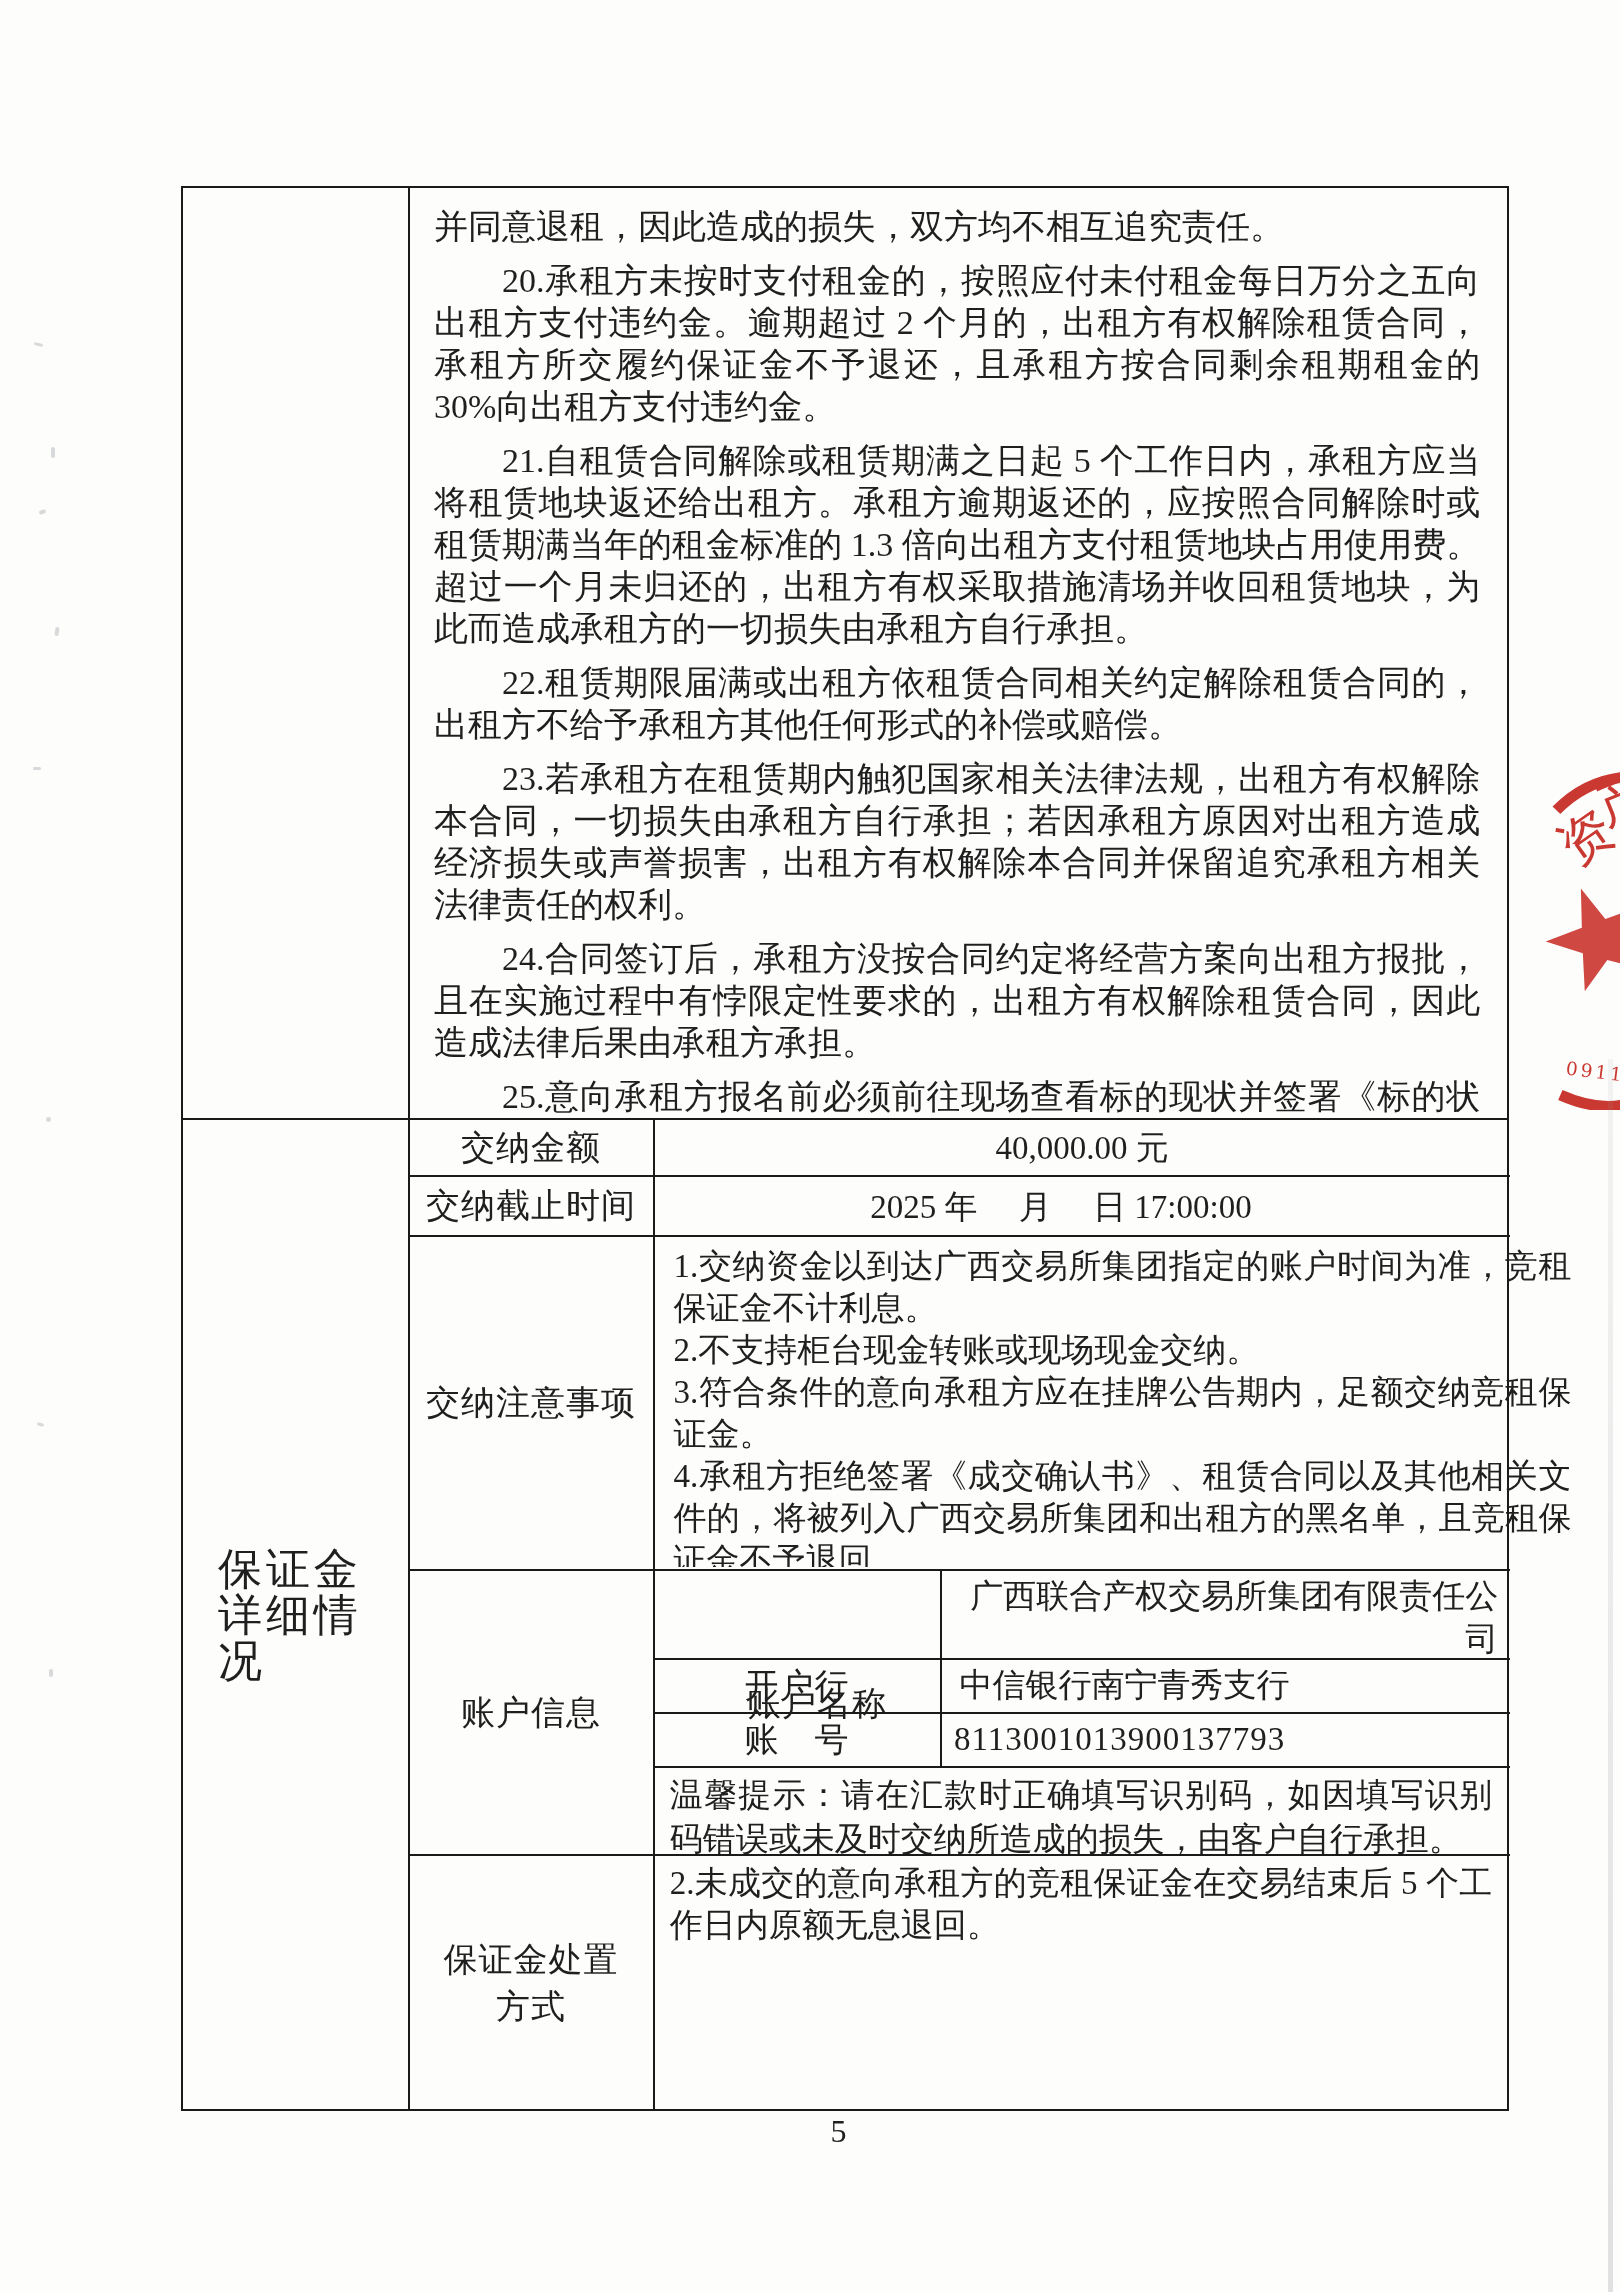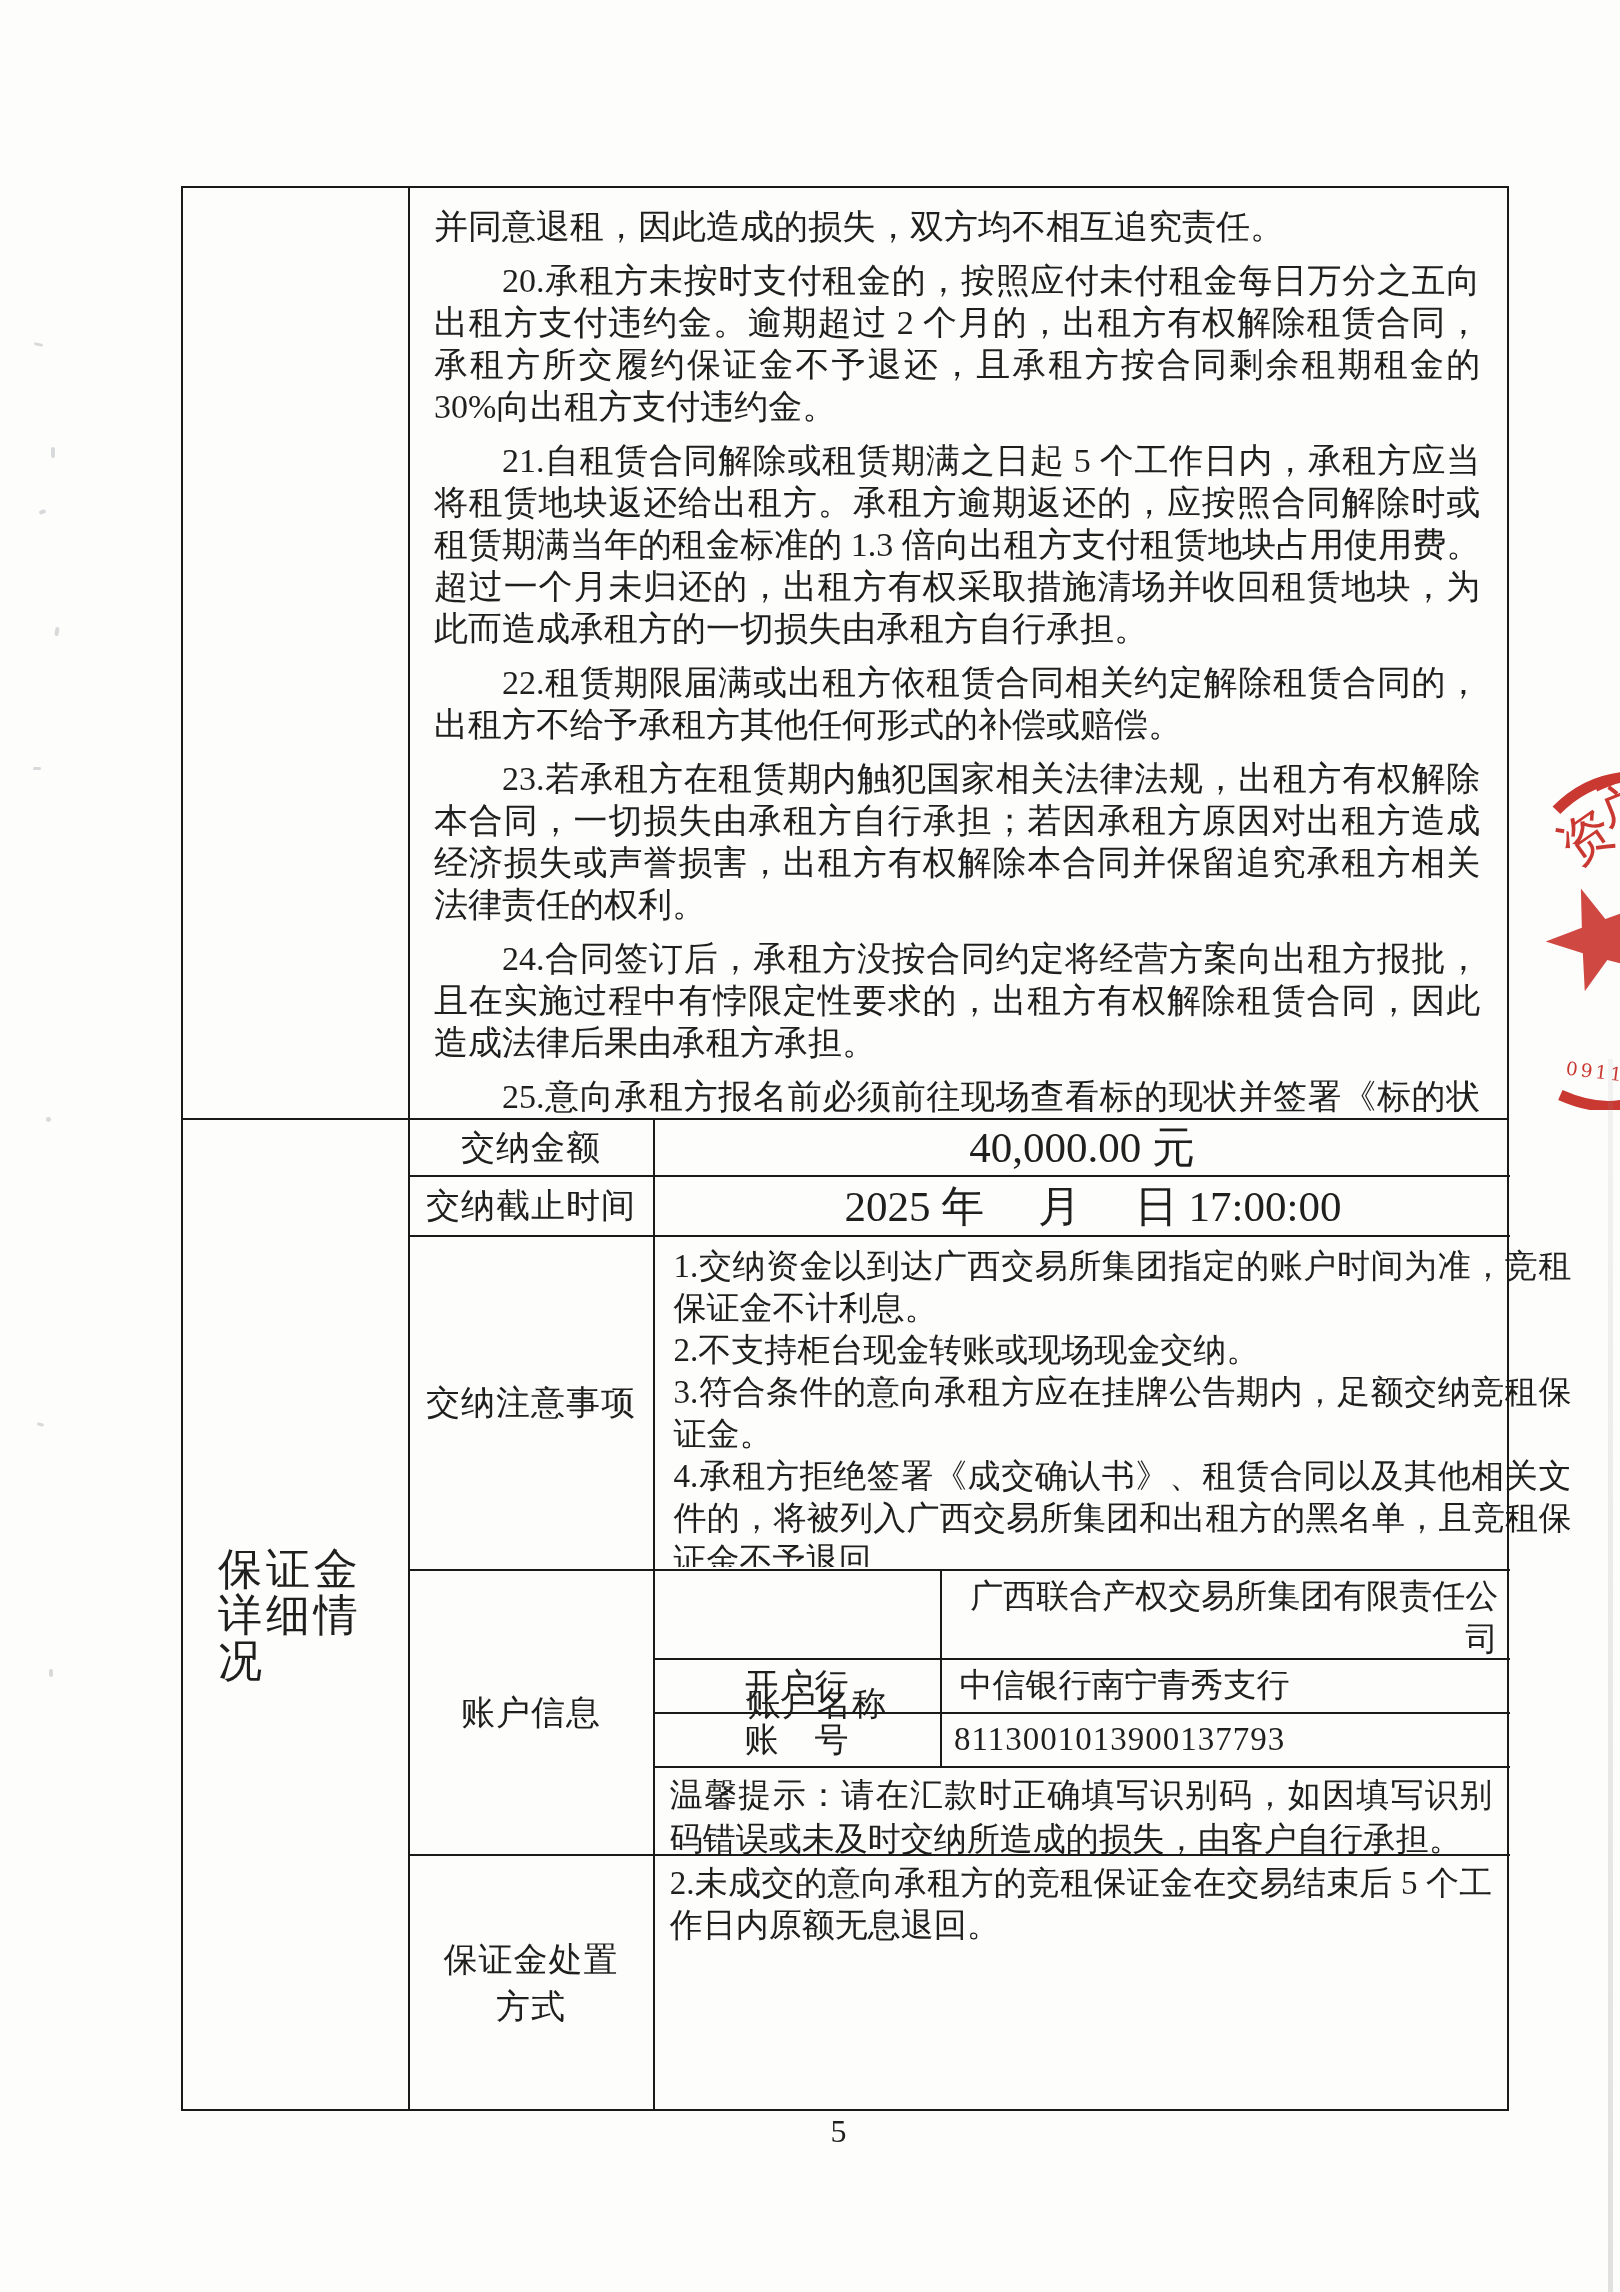--- a/index.html
+++ b/index.html
@@ -11,21 +11,21 @@
     overflow:hidden;
   }
   .line{position:absolute;background:#1a1a1a;}
   .outer-border{
     position:absolute;left:181px;top:186px;width:1328px;height:1925px;
     border:2.9px solid #1a1a1a;box-sizing:border-box;
   }
   .cell{position:absolute;box-sizing:border-box;overflow:hidden;}
   .flex-center{display:flex;align-items:center;justify-content:center;}
   .label-text{font-size:34px;letter-spacing:1px;white-space:nowrap;}
-  .value-text{font-size:43px;}
+  .value-text{font-size:33px;}
   .clause-cell{
     left:416px;top:192px;width:1086px;height:925px;
     padding:2px 9.8px 0 5.9px;
     font-size:34px;line-height:42px;
     text-align:justify;
   }
   .clause{margin:12px;text-indent:2em;}
   .clause.cont{text-indent:0;}
   .section-label-cell{
     left:181px;top:1120px;width:225px;height:991px;
@@ -93,21 +93,21 @@
 <div class="cell flex-center" style="left:411px;top:1121px;width:240px;height:54px;">
   <span class="label-text">交纳金额</span>
 </div>
 <div class="cell flex-center" style="left:656px;top:1121px;width:852px;height:54px;">
   <span class="value-text">40,000.00 元</span>
 </div>
 
 <div class="cell flex-center" style="left:411px;top:1177px;width:240px;height:58px;">
   <span class="label-text">交纳截止时间</span>
 </div>
-<div class="cell flex-center" style="left:667px;top:1177px;width:852px;height:60px;border-radius:24px;">
+<div class="cell flex-center" style="left:635px;top:1177px;width:852px;height:60px;border-radius:24px;">
   <span class="value-text">2025 年　 月　 日 17:00:00</span>
 </div>
 
 <div class="cell flex-center" style="left:411px;top:1237px;width:240px;height:332px;">
   <span class="label-text">交纳注意事项</span>
 </div>
 <div class="cell body-text notes-body">
   <p>1.交纳资金以到达广西交易所集团指定的账户时间为准，竞租保证金不计利息。</p>
   <p>2.不支持柜台现金转账或现场现金交纳。</p>
   <p>3.符合条件的意向承租方应在挂牌公告期内，足额交纳竞租保证金。</p>

